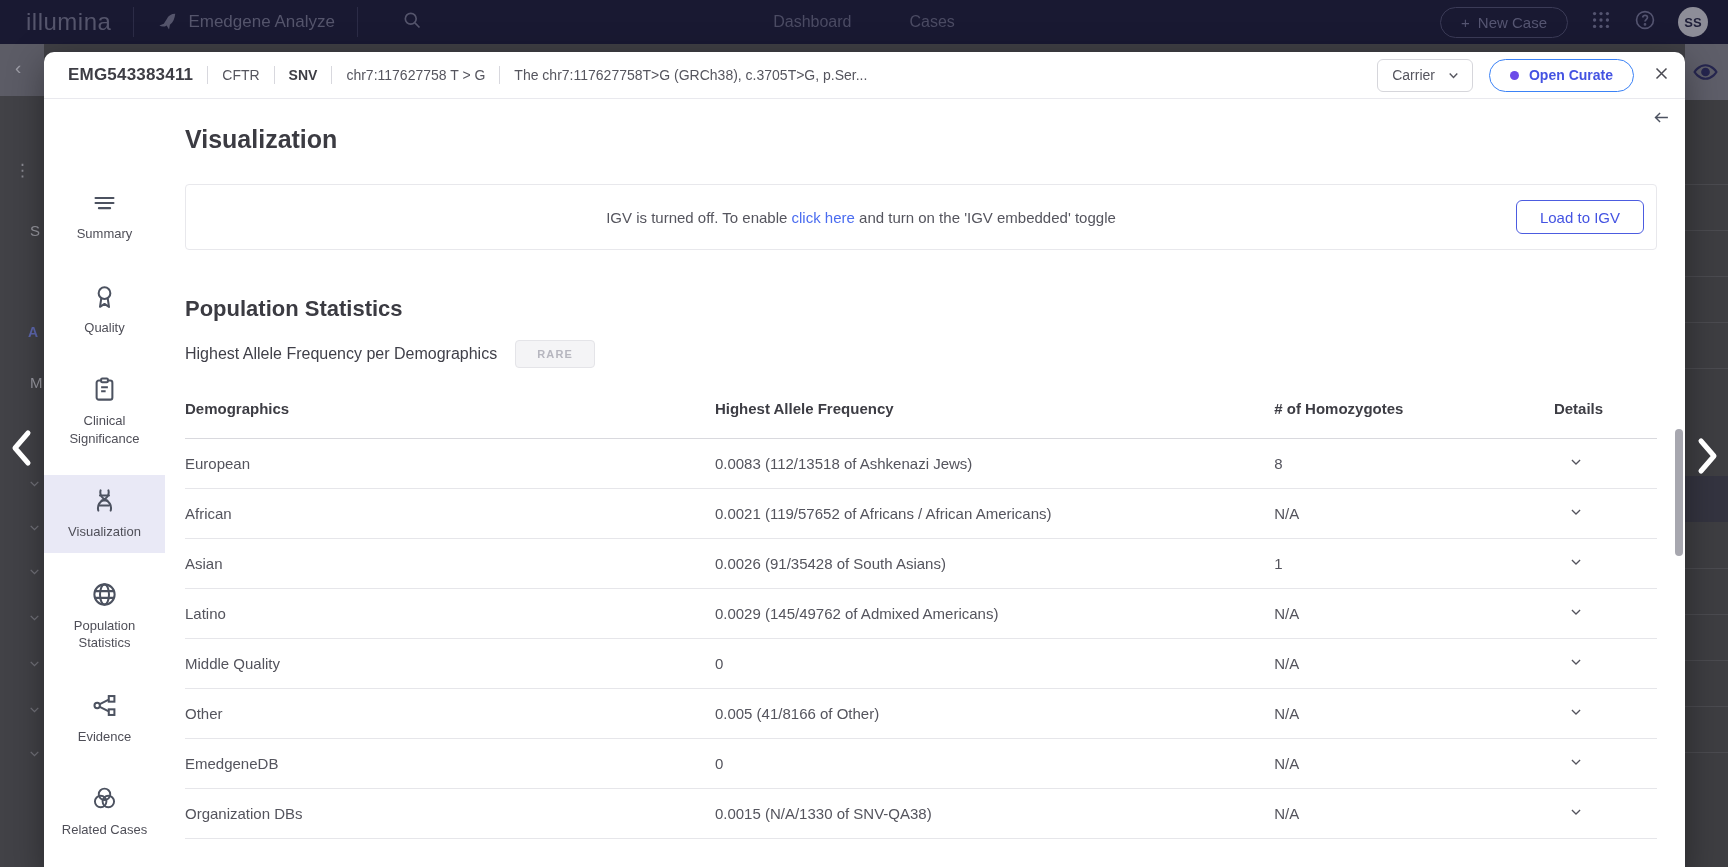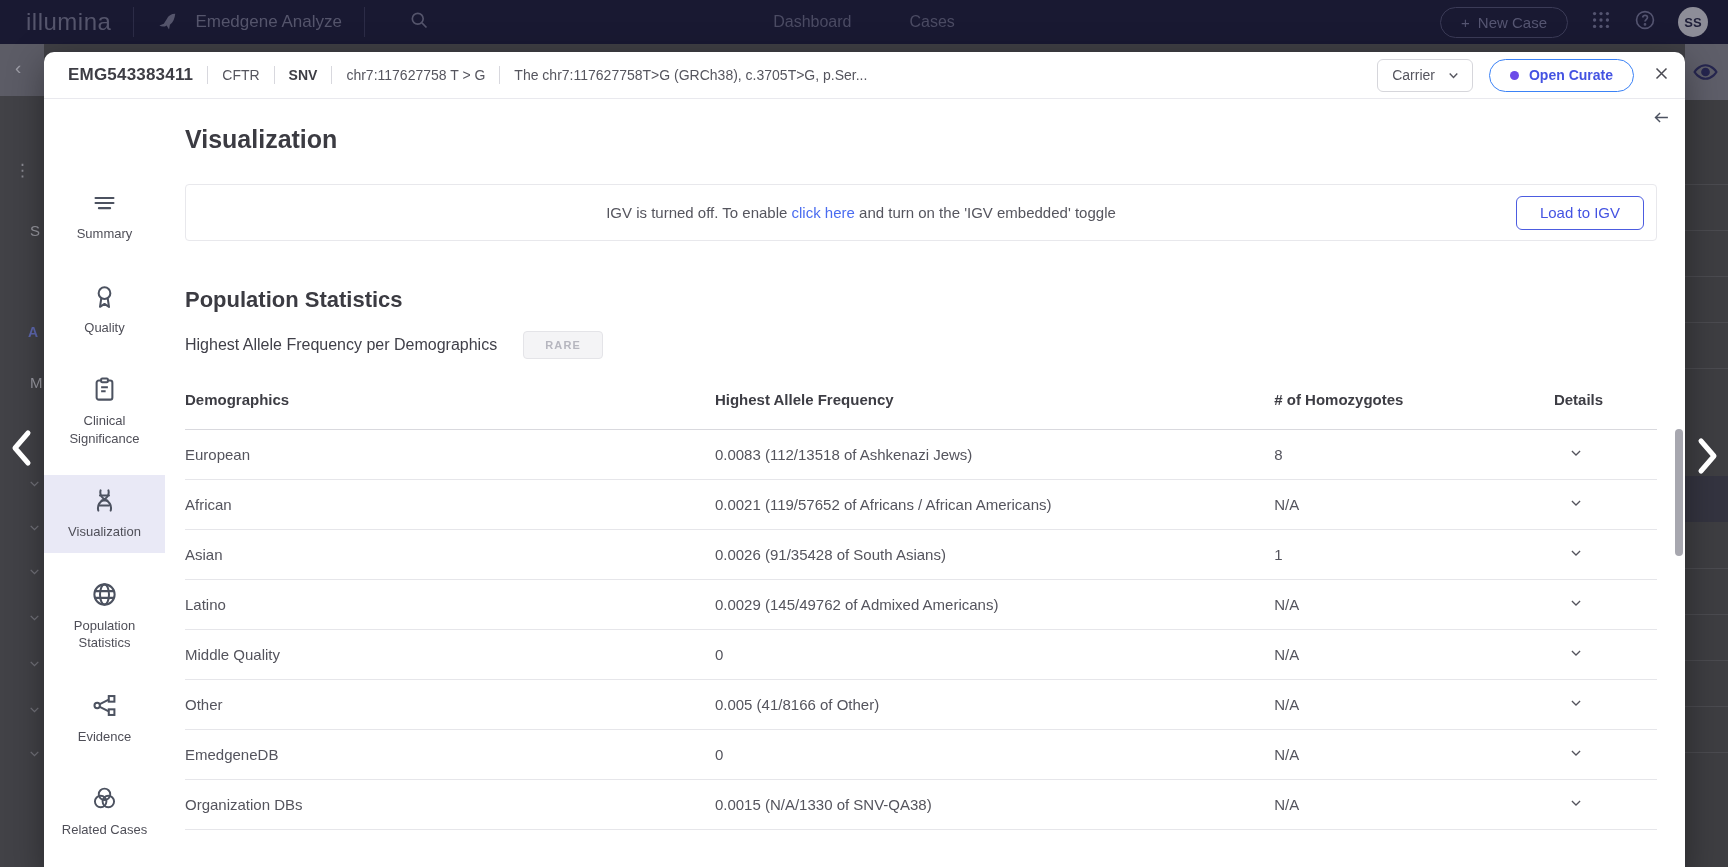--- a/index.html
+++ b/index.html
@@ -10,21 +10,21 @@
     position:relative;
   }
 
   
   .topbar {
     position:absolute; top:0; left:0; width:1728px; height:44px;
     background:#191932; display:flex; align-items:center; z-index:1;
   }
   .tb-brand { font-size:24px; color:#55556c; margin-left:26px; letter-spacing:.5px; }
   .tb-divider { width:1px; height:30px; background:#2c2c47; margin:0 22px; }
-  .tb-product { display:flex; align-items:center; gap:17px; color:#55556c; font-size:17px; }
+  .tb-product { display:flex; align-items:center; gap:10px; color:#55556c; font-size:17px; }
   .tb-product svg { width:22px; height:22px; }
   .tb-search { margin-left:22px; color:#55556c; }
   .tb-search svg { width:20px; height:20px; }
   .tb-nav { position:absolute; left:50%; transform:translateX(-50%); display:flex; gap:58px; }
   .tb-nav-item { color:#4b4b63; font-size:16px; cursor:pointer; }
   .tb-right { margin-left:auto; display:flex; align-items:center; gap:22px; margin-right:20px; }
   .new-case-btn {
     border:1px solid #3b3b57; border-radius:16px; height:31px; padding:0 20px;
     color:#565672; font-size:15px; display:flex; align-items:center; gap:8px;
     background:transparent; cursor:pointer;
@@ -110,33 +110,33 @@
   .side-label { font-size:13px; color:#4f4f58; line-height:1.35; max-width:100px; }
 
   
   .content { flex:1; padding:26px 28px 0 20px; position:relative; min-width:0; }
   .collapse-arrow { position:absolute; top:10px; right:14px; color:#4c5260; cursor:pointer; }
   .collapse-arrow svg { width:19px; height:17px; }
 
   .page-h1 { font-size:25px; font-weight:bold; color:#3b3b42; margin-bottom:30px; }
 
   .igv-box {
-    border:1px solid #e8e8ec; border-radius:4px; height:57px;
+    border:1px solid #e8e8ec; border-radius:4px; height:66px;
     display:flex; align-items:center; padding:0 12px 0 20px; margin-bottom:46px;
   }
   .igv-text { flex:1; text-align:center; font-size:15px; color:#55555e; }
   .igv-link { color:#4a6cf0; cursor:pointer; }
   .igv-btn {
     border:1px solid #4c5ce0; border-radius:6px; background:#fff; color:#4453e2;
     font-size:15px; height:34px; padding:0 23px; cursor:pointer; flex:0 0 auto;
     font-family:"Liberation Sans", sans-serif;
   }
 
   .page-h2 { font-size:22px; font-weight:bold; color:#3b3b42; margin-bottom:18px; }
-  .subtitle-row { display:flex; align-items:center; gap:26px; margin-bottom:22px; }
+  .subtitle-row { display:flex; align-items:center; gap:18px; margin-bottom:22px; }
   .subtitle { font-size:16px; color:#3f3f48; }
   .rare-badge {
     background:#f4f4f6; border:1px solid #e4e4e8; border-radius:4px;
     color:#b6b6bf; font-size:11px; font-weight:bold; letter-spacing:1.2px;
     padding:7px 21px;
   }
 
   table.pop-table { width:100%; border-collapse:collapse; table-layout:fixed; }
   .pop-table col.c1 { width:36%; } .pop-table col.c2 { width:38%; }
   .pop-table col.c3 { width:19%; } .pop-table col.c4 { width:7%; }

